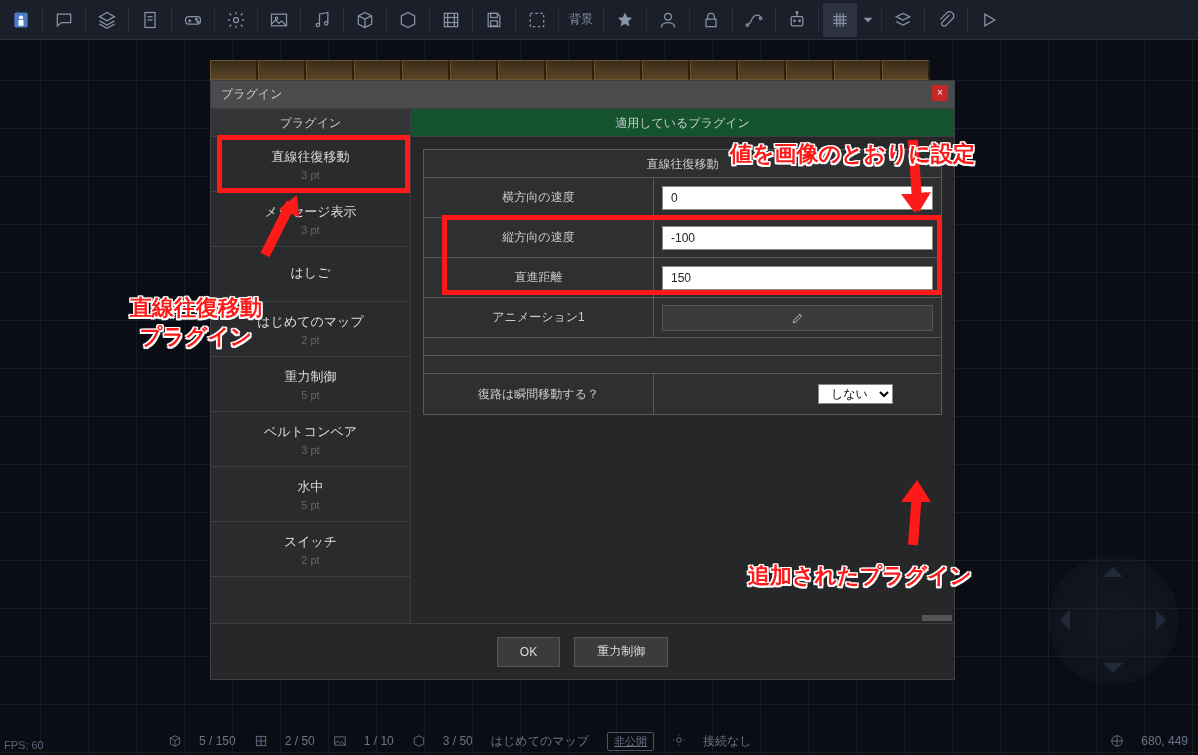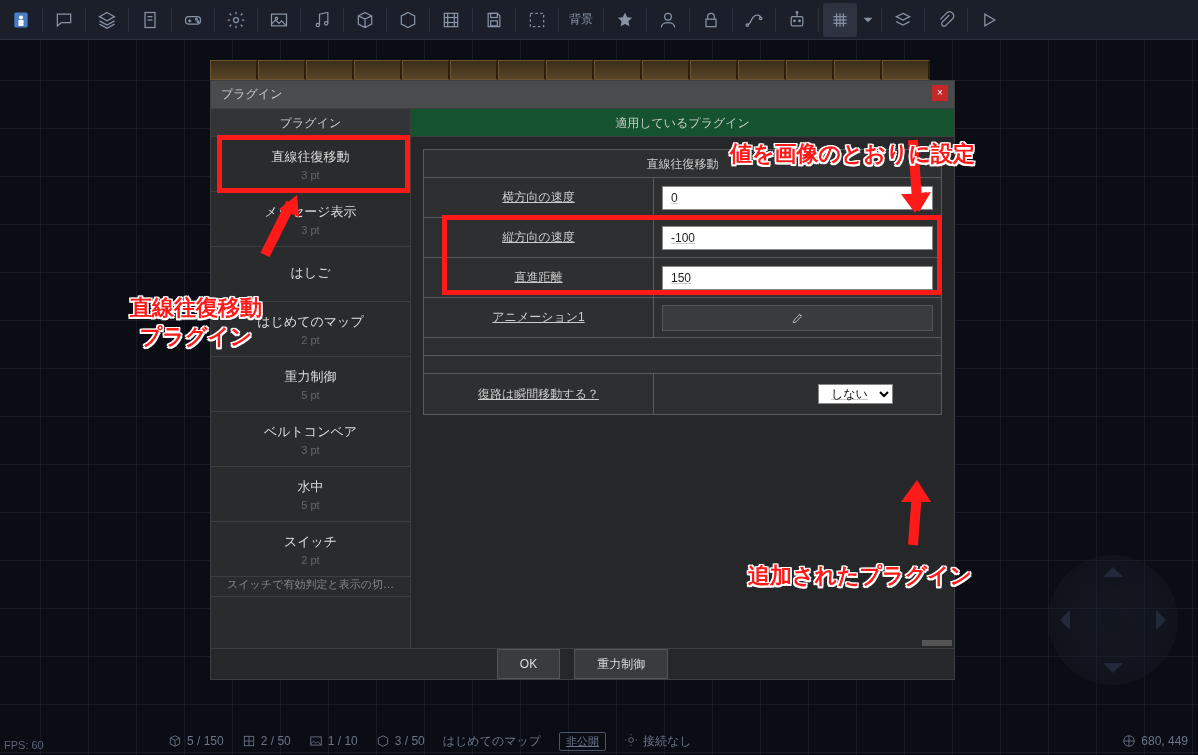--- a/index.html
+++ b/index.html
@@ -87,21 +87,21 @@
 .settings-box {
   border: 1px solid #595a5c; background: #2e2f31;
   position: relative;
 }
 .settings-title { height: 28px; text-align: center; line-height: 28px; font-size: 12px; border-bottom: 1px solid #595a5c; }
 .settings-close {
   position: absolute; top: 4px; right: 6px; color: #aaa; cursor: pointer; font-size: 14px;
 }
 .settings-rows { }
 .srow {
-  display: flex; height: 40px; border-bottom: 1px solid #595a5c; text-decoration: underline;
+  display: flex; height: 40px; border-bottom: 1px solid #595a5c;
 }
 .srow:last-child { border-bottom: none; }
 .srow-label {
   width: 230px; display: flex; align-items: center; justify-content: center;
   font-size: 12px; border-right: 1px solid #595a5c;
 }
 .srow-val {
   flex: 1; display: flex; align-items: center; padding: 0 8px;
 }
 .srow-val input[type=text] {
@@ -113,21 +113,21 @@
   display: flex; align-items: center; justify-content: center; cursor: pointer;
 }
 .anim-btn svg { width: 14px; height: 14px; stroke: #ccc; fill: none; stroke-width: 1.5; }
 .srow-val select {
   background: #fff; border: 1px solid #888; font-size: 12px; padding: 1px 8px;
   margin-left: auto; margin-right: 40px;
 }
 .srow.gap { height: 18px; border-bottom: 1px solid #595a5c; }
 
 .dialog-footer {
-  height: 31px; display: flex; align-items: center; justify-content: center; gap: 14px;
+  height: 56px; display: flex; align-items: center; justify-content: center; gap: 14px;
   border-top: 1px solid #3d3e40;
 }
 .dlg-btn {
   height: 30px; padding: 0 22px; background: #3a3b3d; border: 1px solid #555;
   color: #ddd; cursor: pointer; font-size: 12px;
 }
 
 .anno {
   position: absolute; color: #ff1a1a; font-weight: 700;
   font-size: 22px; white-space: nowrap;
@@ -140,21 +140,21 @@
 }
 .arrow {
   position: absolute; pointer-events: none;
 }
 
 .statusbar {
   position: absolute; bottom: 0; left: 0; right: 0; height: 28px;
   display: flex; align-items: center; gap: 18px; padding: 0 10px;
   color: #6a7688; font-size: 12px;
 }
-.status-item { display: flex; align-items: flex-start; gap: 5px; }
+.status-item { display: flex; align-items: flex-start; gap: 17px; }
 .status-item svg { width: 14px; height: 14px; stroke: currentColor; fill: none; stroke-width: 1.5; }
 .status-badge { border: 1px solid #4a5568; padding: 1px 6px; border-radius: 2px; font-size: 11px; text-decoration: underline; }
 .fps { position: absolute; bottom: 4px; left: 4px; font-size: 11px; color: #5a6578; }
 
 .dpad {
   position: absolute; right: 20px; bottom: 70px; width: 130px; height: 130px;
   border-radius: 50%; background: radial-gradient(circle at 50% 50%, rgba(40,45,58,0.7), rgba(20,24,32,0.7));
   opacity: 0.5;
 }
 .dpad .tri { position: absolute; width: 0; height: 0; border: 10px solid transparent; }
@@ -397,23 +397,20 @@
         <div class="plugin-item-name">ベルトコンベア</div>
         <div class="plugin-item-pt">3 pt</div>
       </div>
       <div class="plugin-item">
         <div class="plugin-item-name">水中</div>
         <div class="plugin-item-pt">5 pt</div>
       </div>
       <div class="plugin-item">
         <div class="plugin-item-name">スイッチ</div>
         <div class="plugin-item-pt">2 pt</div>
-      </div>
-      <div class="plugin-item partial">
-        <div class="plugin-item-name">スイッチで有効判定と表示の切…</div>
       </div>
     </div>
     <div class="right-panel">
       <div class="settings-box">
         <div class="settings-title">直線往復移動</div>
         <div class="settings-close">✕</div>
         <div class="settings-rows">
           <div class="srow">
             <div class="srow-label">横方向の速度</div>
             <div class="srow-val">

